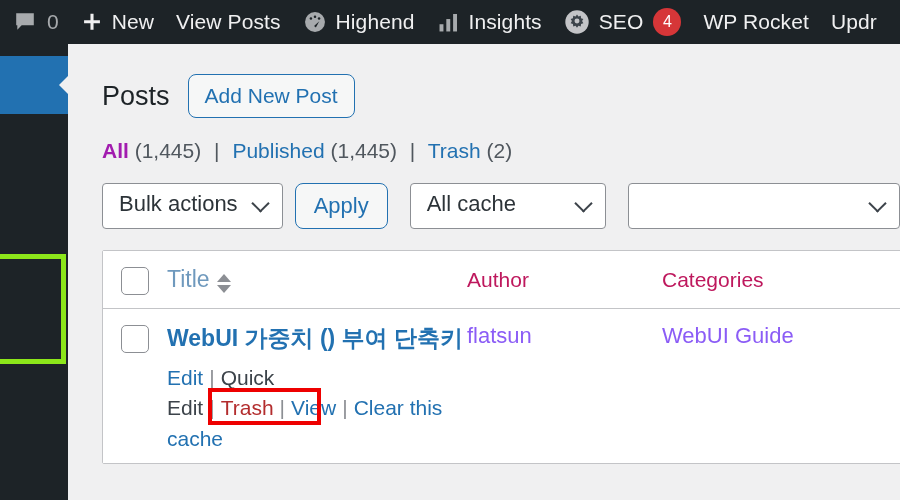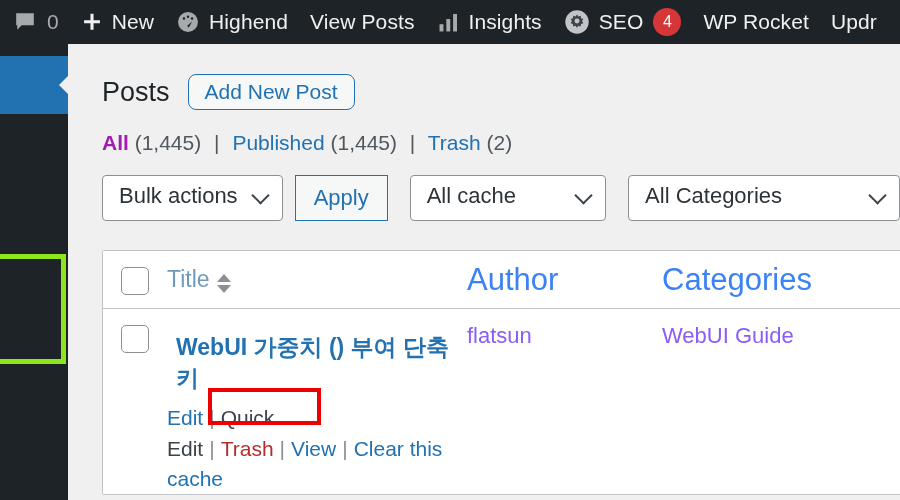--- a/index.html
+++ b/index.html
@@ -116,21 +116,21 @@
   .page-title {
     font-size: 27px;
     font-weight: 400;
     color: #1d2327;
     line-height: 1;
     margin: 0 18px 0 0;
   }
   .page-title-action {
     display: inline-flex;
     align-items: center;
-    height: 36px;
+    height: 44px;
     padding: 0 16px;
     border: 1px solid #2271b1;
     border-radius: 8px;
     background: #f6f7f7;
     color: #2271b1;
     font-size: 21px;
     box-sizing: border-box;
   }
 
   .subsubsub {
@@ -173,21 +173,21 @@
     border-bottom: 2.5px solid #3c434a;
     transform: translateY(-70%) rotate(45deg);
   }
   .wp-button-secondary {
     display: inline-flex;
     align-items: center;
     justify-content: center;
     height: 46px;
     padding: 0 18px;
     border: 1px solid #2271b1;
-    border-radius: 0;
+    border-radius: 8px;
     background: #f6f7f7;
     color: #2271b1;
     font-size: 22px;
     box-sizing: border-box;
     margin-left: 12px;
   }
   .filter-gap { margin-left: 22px; }
 
   
   .wp-list-table {
@@ -227,22 +227,22 @@
 
   .cbox {
     width: 28px;
     height: 28px;
     border: 1px solid #8c8f94;
     border-radius: 5px;
     background: #fff;
     box-sizing: border-box;
   }
   .th-label {
-    font-size: 31px;
-    color: #3b82f6;
+    font-size: 21px;
+    color: #be185d;
   }
   .th-sortable {
     display: inline-flex;
     align-items: flex-end;
     font-size: 23px;
     color: #6f99bd;
   }
   .sort-arrows {
     display: inline-flex;
     flex-direction: column;
@@ -256,21 +256,21 @@
     border-right: 7px solid transparent;
   }
   .sort-arrows i.up { border-bottom: 8px solid #8c8f94; margin-bottom: 3px; }
   .sort-arrows i.dn { border-top: 8px solid #8c8f94; }
 
   .row-title {
     font-size: 23px;
     font-weight: 700;
     color: #2271b1;
     line-height: 1.35;
-    margin: 9px;
+    margin: 0;
   }
   .row-actions {
     margin-top: 9px;
     font-size: 21px;
     line-height: 1.45;
     color: #50575e;
   }
   .row-actions .ra { color: #2271b1; }
   .row-actions .ra.trash { color: #b32d2e; }
   .row-actions .ra.boxed { color: #3c434a; }
@@ -311,40 +311,40 @@
       <span class="ab-count">0</span>
     </div>
 
     <div class="ab-item">
       <span class="ab-icon">
         <svg width="22" height="22" viewBox="0 0 20 20">
           <path d="M8.6 2.6h2.8v5.8h5.8v2.8h-5.8v5.8H8.6v-5.8H2.8V8.4h5.8z" fill="#f0f0f1"></path>
         </svg>
       </span>
       <span class="ab-label">New</span>
+    </div>
+
+    <div class="ab-item">
+      <span class="ab-label">View Posts</span>
     </div>
 
     <div class="ab-item">
       <span class="ab-icon">
         <svg width="24" height="24" viewBox="0 0 20 20">
           <circle cx="10" cy="10" r="8.3" fill="#a7aaad"></circle>
           <circle cx="6.6" cy="7" r="1.05" fill="#1d2327"></circle>
           <circle cx="10" cy="5.6" r="1.05" fill="#1d2327"></circle>
           <circle cx="13.4" cy="7" r="1.05" fill="#1d2327"></circle>
           <path d="M9.2 13.4l4.4-4.1-2.9 5.2z" fill="#1d2327"></path>
         </svg>
       </span>
       <span class="ab-label">Highend</span>
     </div>
 
     <div class="ab-item">
-      <span class="ab-label">View Posts</span>
-    </div>
-
-    <div class="ab-item">
       <span class="ab-icon">
         <svg width="23" height="23" viewBox="0 0 20 20">
           <rect x="2.2" y="11.5" width="3.4" height="6.3" fill="#a7aaad"></rect>
           <rect x="8.1" y="7" width="3.4" height="10.8" fill="#a7aaad"></rect>
           <rect x="14" y="2.6" width="3.4" height="15.2" fill="#a7aaad"></rect>
         </svg>
       </span>
       <span class="ab-label">Insights</span>
     </div>
 
@@ -405,21 +405,20 @@
       <span class="wp-select" style="width:188px;">
         <span>Bulk actions</span>
         <span class="chev"></span>
       </span>
       <span class="wp-button-secondary">Apply</span>
       <span class="wp-select filter-gap" style="width:208px;">
         <span>All cache</span>
         <span class="chev"></span>
       </span>
       <span class="wp-select filter-gap" style="width:290px;">
-        <span>All Categories</span>
         <span class="chev"></span>
       </span>
     </div>
 
     <div class="wp-list-table">
 
       <div class="lt-head">
         <div class="col-cb">
           <span class="cbox"></span>
         </div>

